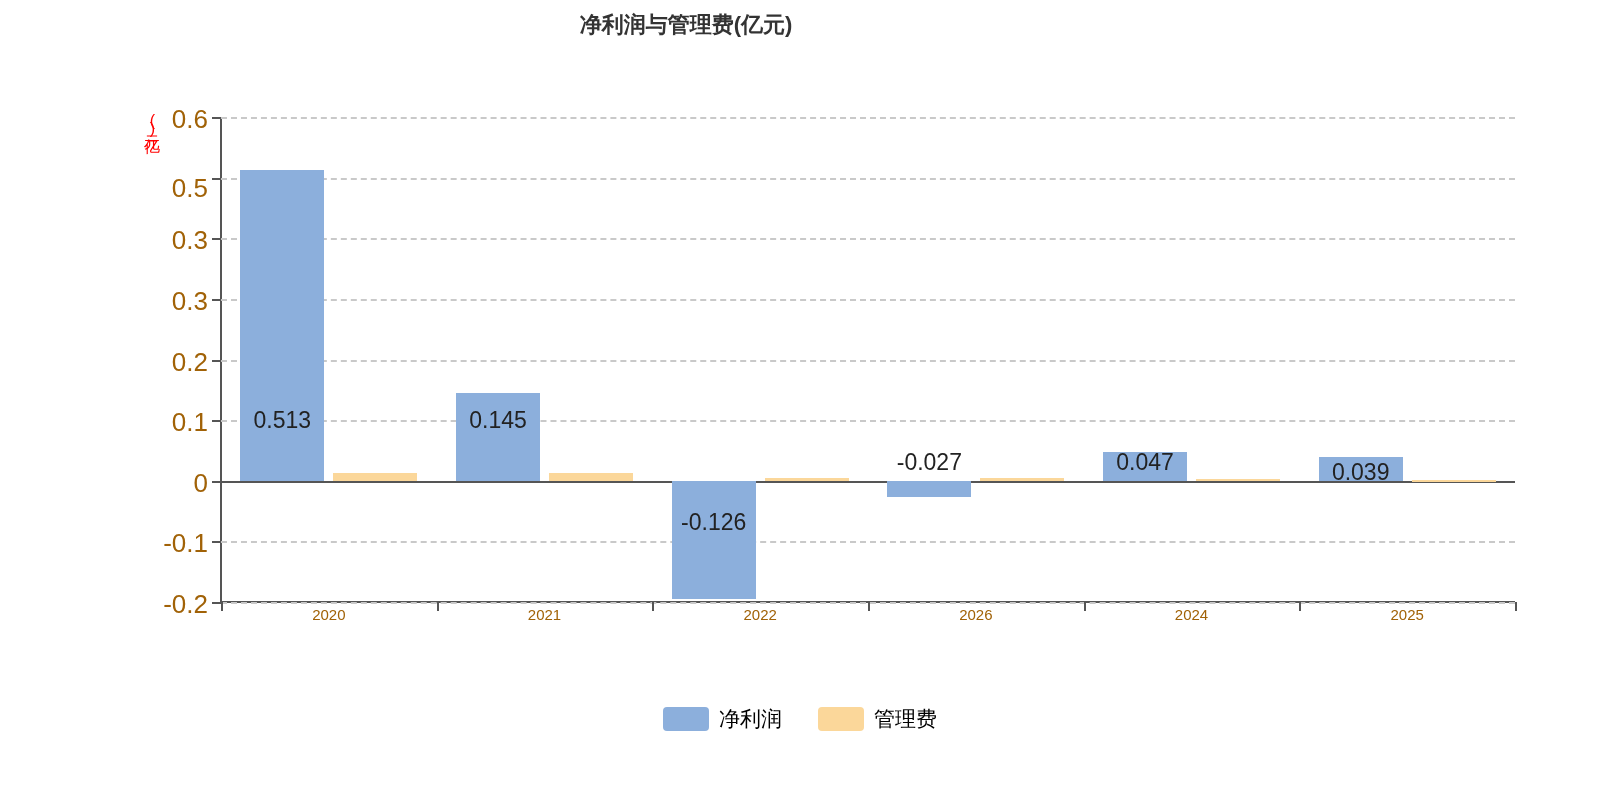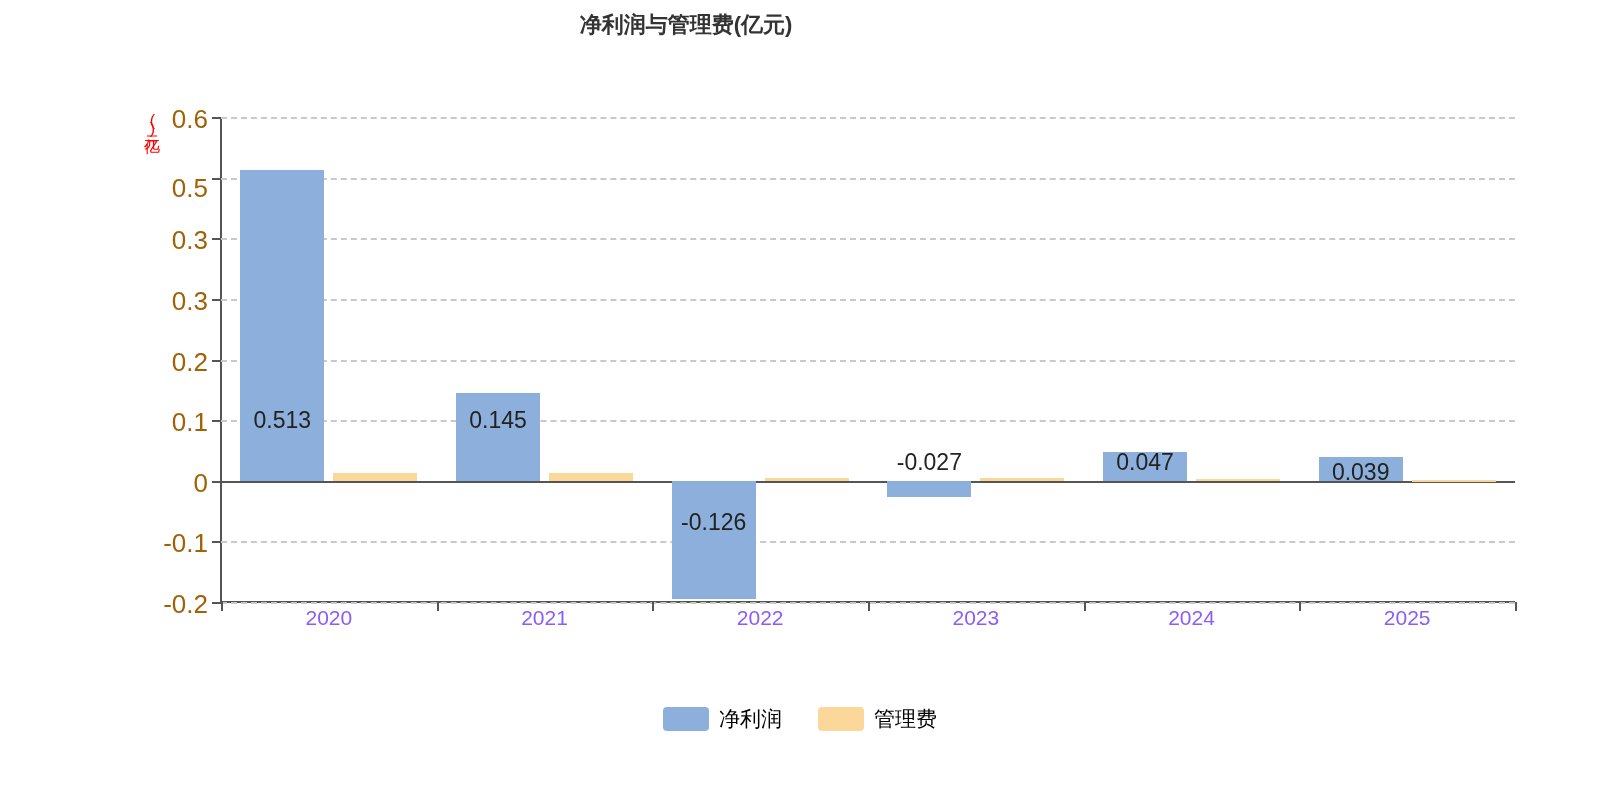--- a/index.html
+++ b/index.html
@@ -100,22 +100,22 @@
     width: 2px;
     height: 9px;
     background: #555555;
   }
   .x-label {
     position: absolute;
     top: 606px;
     width: 160px;
     margin-left: -80px;
     text-align: center;
-    font-size: 21px;
-    color: #8b5cf6;
+    font-size: 15px;
+    color: #a16207;
   }
 
   
   .bar {
     position: absolute;
   }
   .bar.net   { background: #8CAFDC; }
   .bar.admin { background: #FBD79A; }
 
   .bar-label {
@@ -213,21 +213,21 @@
       <div class="x-tick" style="left: 221px;"></div>
       <div class="x-tick" style="left: 436.667px;"></div>
       <div class="x-tick" style="left: 652.333px;"></div>
       <div class="x-tick" style="left: 868px;"></div>
       <div class="x-tick" style="left: 1083.67px;"></div>
       <div class="x-tick" style="left: 1299.33px;"></div>
       <div class="x-tick" style="left: 1515px;"></div>
       <div class="x-label" style="left: 328.833px;">2020</div>
       <div class="x-label" style="left: 544.5px;">2021</div>
       <div class="x-label" style="left: 760.167px;">2022</div>
-      <div class="x-label" style="left: 975.833px;">2023</div>
+      <div class="x-label" style="left: 975.833px;">2026</div>
       <div class="x-label" style="left: 1191.5px;">2024</div>
       <div class="x-label" style="left: 1407.17px;">2025</div>
     </div>
 
   <div id="plot"></div>
 
   <div class="legend">
     <div class="legend-item">
       <span class="legend-swatch net"></span>
       <span class="legend-text">净利润</span>

